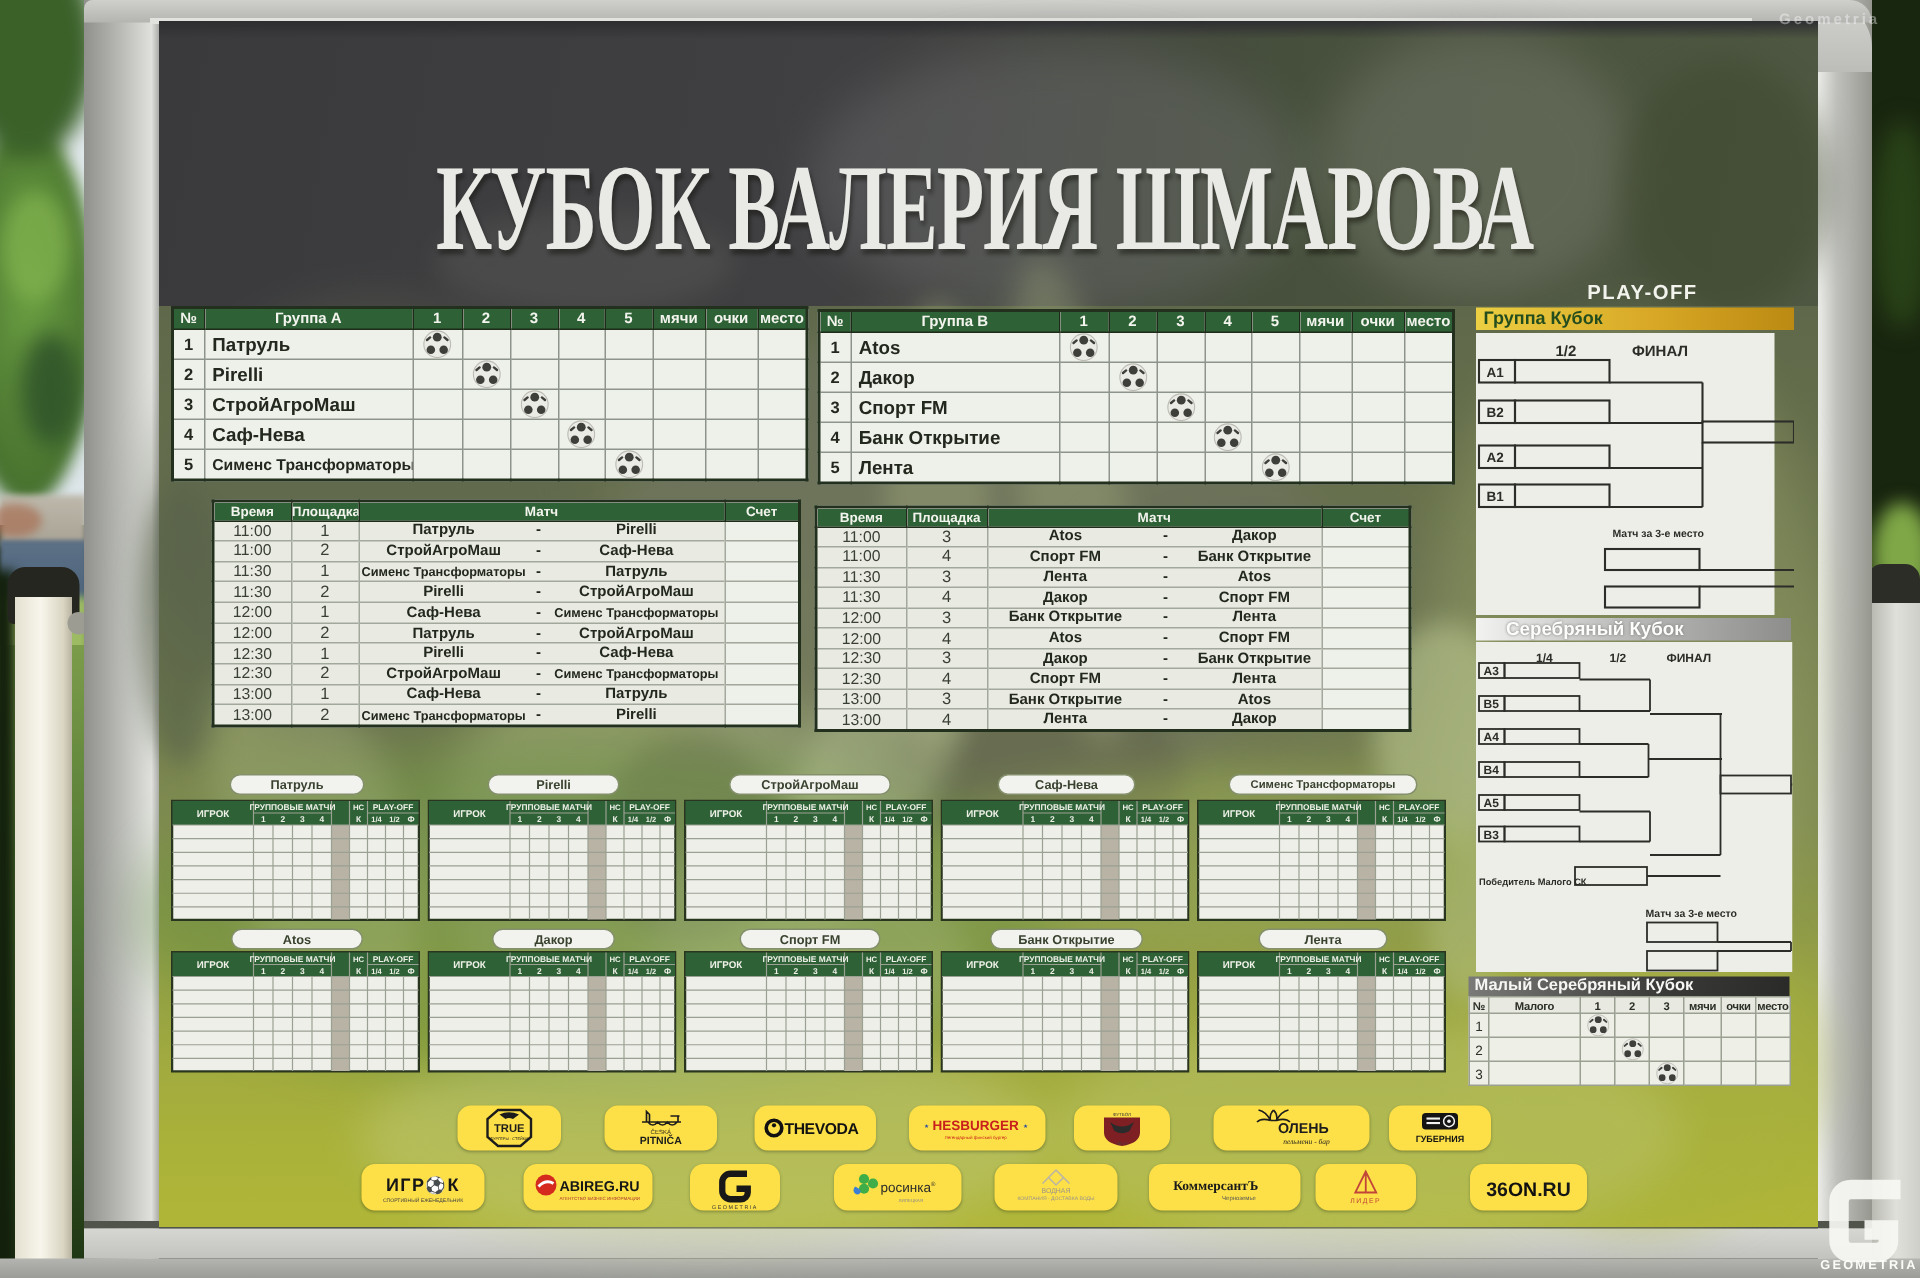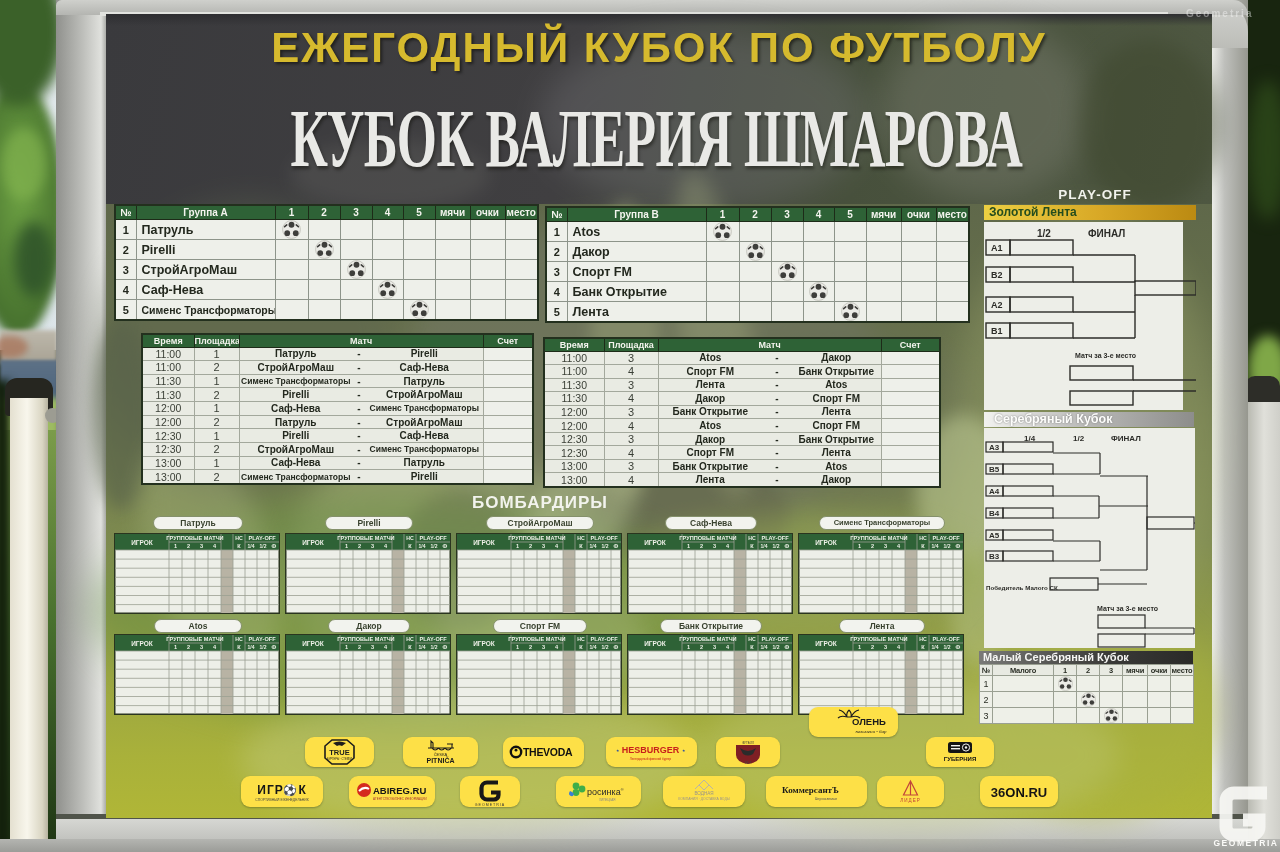--- a/index.html
+++ b/index.html
@@ -165,21 +165,20 @@
 <div class="blob" style="left:610px;top:515px;width:380px;height:115px;background:#9cb057;opacity:.4;filter:blur(14px)"></div>
 
 <div class="blob" style="left:975px;top:600px;width:240px;height:220px;background:#aab23f;opacity:.5;filter:blur(14px)"></div>
 
 <div class="blob" style="left:240px;top:690px;width:460px;height:140px;background:#c3cc84;opacity:.42;filter:blur(14px)"></div>
 
 <div class="blob" style="left:700px;top:680px;width:420px;height:150px;background:#bec877;opacity:.38;filter:blur(14px)"></div>
 
 <div class="blob" style="left:590px;top:200px;width:70px;height:300px;background:#a9b182;opacity:.35;filter:blur(8px)"></div>
 
-<div class="a" style="left:106px;top:24px;width:1106px;text-align:center;font-size:42px;font-weight:bold;color:#d6ba2e;letter-spacing:2px;text-shadow:2px 2px 3px rgba(10,10,5,.55)">ЕЖЕГОДНЫЙ КУБОК ПО ФУТБОЛУ</div>
 
 
 <div class="a" style="left:86px;top:92px;width:1106px;text-align:center;font-size:82px;font-weight:bold;color:#e9e9e6;font-family:'Liberation Serif',serif;letter-spacing:-1px;white-space:nowrap;text-shadow:2px 3px 4px rgba(10,10,5,.45);transform:scaleX(.63);transform-origin:50% 0">КУБОК ВАЛЕРИЯ ШМАРОВА</div>
 
 
 <div class="wt" style="left:1000px;top:187px;width:190px;text-align:center;font-size:13.5px;letter-spacing:1px">PLAY-OFF</div>
 
 <div class="a" style="left:1186px;top:8px;width:90px;font-size:10px;letter-spacing:2px;color:#fff;opacity:.4;font-weight:bold">Geometria</div>
 
 <table class="grp" style="left:114px;top:204px;width:423px;height:116px">
@@ -591,21 +590,21 @@
           <td class="t">13:00</td>
           <td class="p">4</td>
           <td>Лента</td>
           <td>-</td>
           <td>Дакор</td>
           <td class="s"></td>
         </tr>
 </tbody>
     </table>
 
-<div class="a" style="left:984px;top:205px;width:212px;height:15px;background:linear-gradient(90deg,#eccf42,#d8a826 55%,#bb8a12);font-weight:bold;font-size:12px;line-height:15px;color:#244d1e;padding-left:5px;box-sizing:border-box">Золотой Лента</div>
+<div class="a" style="left:984px;top:205px;width:212px;height:15px;background:linear-gradient(90deg,#eccf42,#d8a826 55%,#bb8a12);font-weight:bold;font-size:12px;line-height:15px;color:#244d1e;padding-left:5px;box-sizing:border-box">Группа Кубок</div>
 
 <svg class="a" style="left:984px;top:222px" width="212" height="188" viewBox="0 0 212 188">
 <rect x="0" y="0" width="199" height="188" fill="#edeee8"></rect>
 <g font-family="Liberation Sans,sans-serif" font-weight="bold" fill="#2c2c28">
 <text x="53" y="15" font-size="10">1/2</text>
 <text x="104" y="15" font-size="10">ФИНАЛ</text>
 <text x="91" y="136" font-size="7">Матч за 3-е место</text>
 </g>
 <g fill="none" stroke="#2c2c28" stroke-width="1.4">
 <rect x="2" y="18" width="24" height="15"></rect>
@@ -625,21 +624,21 @@
 <path d="M149,158 H212 M149,169 H212"></path>
 </g>
 <g font-family="Liberation Sans,sans-serif" font-weight="bold" fill="#2c2c28" font-size="9">
 <text x="7" y="29">A1</text>
         <text x="7" y="56">B2</text>
         <text x="7" y="86">A2</text>
         <text x="7" y="112">B1</text>
 </g>
 </svg>
 
-<div class="a" style="left:984px;top:412px;width:210px;height:15px;background:linear-gradient(90deg,#f2f2f0,#bdbdbb 45%,#8d8d8b);font-weight:bold;font-size:12.5px;line-height:15px;color:#fdfdfb;padding-left:10px;box-sizing:border-box;text-shadow:0 0 2px #777">Серебряный Кубок</div>
+<div class="a" style="left:984px;top:412px;width:210px;height:15px;background:linear-gradient(90deg,#f2f2f0,#bdbdbb 45%,#8d8d8b);font-weight:bold;font-size:12.5px;line-height:15px;color:#fdfdfb;padding-left:20px;box-sizing:border-box;text-shadow:0 0 2px #777">Серебряный Кубок</div>
 
 <svg class="a" style="left:984px;top:428px" width="211" height="220" viewBox="0 0 211 220">
 <rect x="0" y="0" width="211" height="220" fill="#edeee8"></rect>
 <g font-family="Liberation Sans,sans-serif" font-weight="bold" fill="#2c2c28">
 <text x="40" y="13" font-size="8">1/4</text>
 <text x="89" y="13" font-size="8">1/2</text>
 <text x="127" y="13" font-size="8">ФИНАЛ</text>
 <text x="113" y="183" font-size="7">Матч за 3-е место</text>
 <text x="2" y="162" font-size="6.2">Победитель Малого СК</text>
 </g>
@@ -739,21 +738,20 @@
               <use href="#ball"></use>
             </svg>
           </td>
           <td class="mc"></td>
           <td class="mc"></td>
           <td class="mc"></td>
         </tr>
 </tbody>
     </table>
 
-<div class="wt" style="left:380px;top:493px;width:320px;text-align:center;font-size:17px;letter-spacing:1px">БОМБАРДИРЫ</div>
 
 <div class="tp" style="left:153px;top:516px;width:88px">Патруль</div>
 <div class="tp" style="left:325px;top:516px;width:86px">Pirelli</div>
 <div class="tp" style="left:486px;top:516px;width:106px">СтройАгроМаш</div>
 <div class="tp" style="left:665px;top:516px;width:90px">Саф-Нева</div>
 <div class="tp" style="left:819px;top:516px;width:124px;font-size:7.5px">Сименс Трансформаторы</div>
 
 <svg class="a" style="left:114px;top:533px" width="166" height="81">
       <use href="#sct"></use>
     </svg>
@@ -823,21 +821,21 @@
       </svg></div>
 
 <div class="lg" style="left:716px;top:737px;width:64px;height:30px">
 <svg width="64" height="30" viewBox="0 0 64 30">
         <text x="32" y="7" text-anchor="middle" font-size="3" fill="#333" font-family="Liberation Sans,sans-serif">ФУТБОЛ</text>
         <path d="M20,8 h24 v10 q0,7 -12,9 q-12,-2 -12,-9 Z" fill="#7e1f24"></path>
         <path d="M24,11 q8,6 16,0 l-3,6 q-5,3 -10,0 Z" fill="#2b2b2b"></path>
         <text x="32" y="26.5" text-anchor="middle" font-size="2.8" fill="#444" font-family="Liberation Sans,sans-serif">ФК-Л</text>
       </svg></div>
 
-<div class="lg" style="left:809px;top:707px;width:89px;height:30px">
+<div class="lg" style="left:809px;top:737px;width:104px;height:30px">
 <svg width="96" height="30" viewBox="0 0 96 30">
         <path d="M38,10 q-3,-6 -8,-7 m8,7 q-6,-2 -9,1 m9,-1 q-1,-4 2,-7 m-2,7 h4 q3,-6 8,-7 m-8,7 q6,-2 9,1 m-9,-1 q1,-4 -2,-7" stroke="#1c1c1c" stroke-width="1.1" fill="none"></path>
         <text x="43" y="18" font-size="9.5" font-weight="bold" fill="#1c1c1c" font-family="Liberation Sans,sans-serif">ОЛЕНЬ</text>
         <text x="62" y="25.5" text-anchor="middle" font-size="5" font-style="italic" fill="#1c1c1c" font-family="Liberation Serif,serif">пельмени - бар</text>
       </svg></div>
 
 <div class="lg" style="left:926px;top:737px;width:68px;height:30px">
 <svg width="68" height="30" viewBox="0 0 68 30">
         <rect x="22" y="5" width="24" height="11" rx="2.5" fill="#141414"></rect>
         <circle cx="40" cy="10.5" r="3.6" fill="none" stroke="#f2f2f0" stroke-width="1"></circle>

